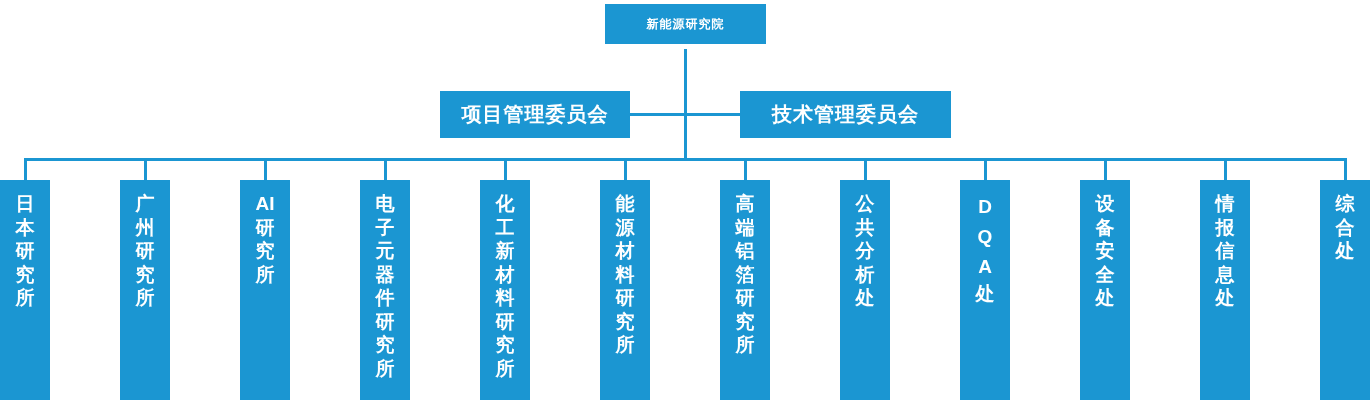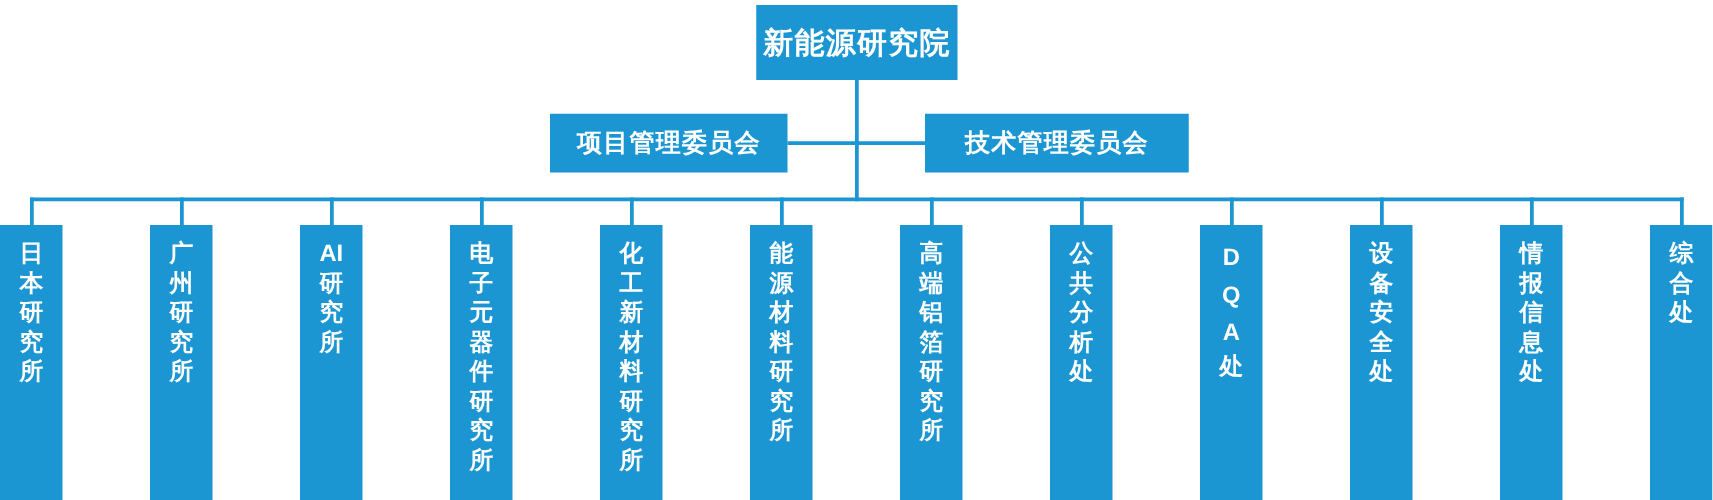--- a/index.html
+++ b/index.html
@@ -19,21 +19,21 @@
     position: absolute;
     background: var(--accent);
     color: var(--text-on-accent);
     font-weight: bold;
     display: flex;
     align-items: center;
     justify-content: center;
     text-align: center;
     letter-spacing: 1px;
   }
-  .root-node   { left: 605px; top: 4px;  width: 161px; height: 60px; font-size: 24px; }
+  .root-node   { left: 605px; top: 4px;  width: 161px; height: 40px; font-size: 12px; }
   .committee-l { left: 440px; top: 91px; width: 190px; height: 47px; font-size: 20px; }
   .committee-r { left: 740px; top: 91px; width: 211px; height: 47px; font-size: 20px; }
   .cline {
     position: absolute;
     background: var(--accent);
   }
   .root-vline          { left: 684px; top: 49px;  width: 3px;   height: 112px; }
   .committee-connector { left: 630px; top: 113px; width: 110px; height: 3px; }
   .dept-box {
     position: absolute;

